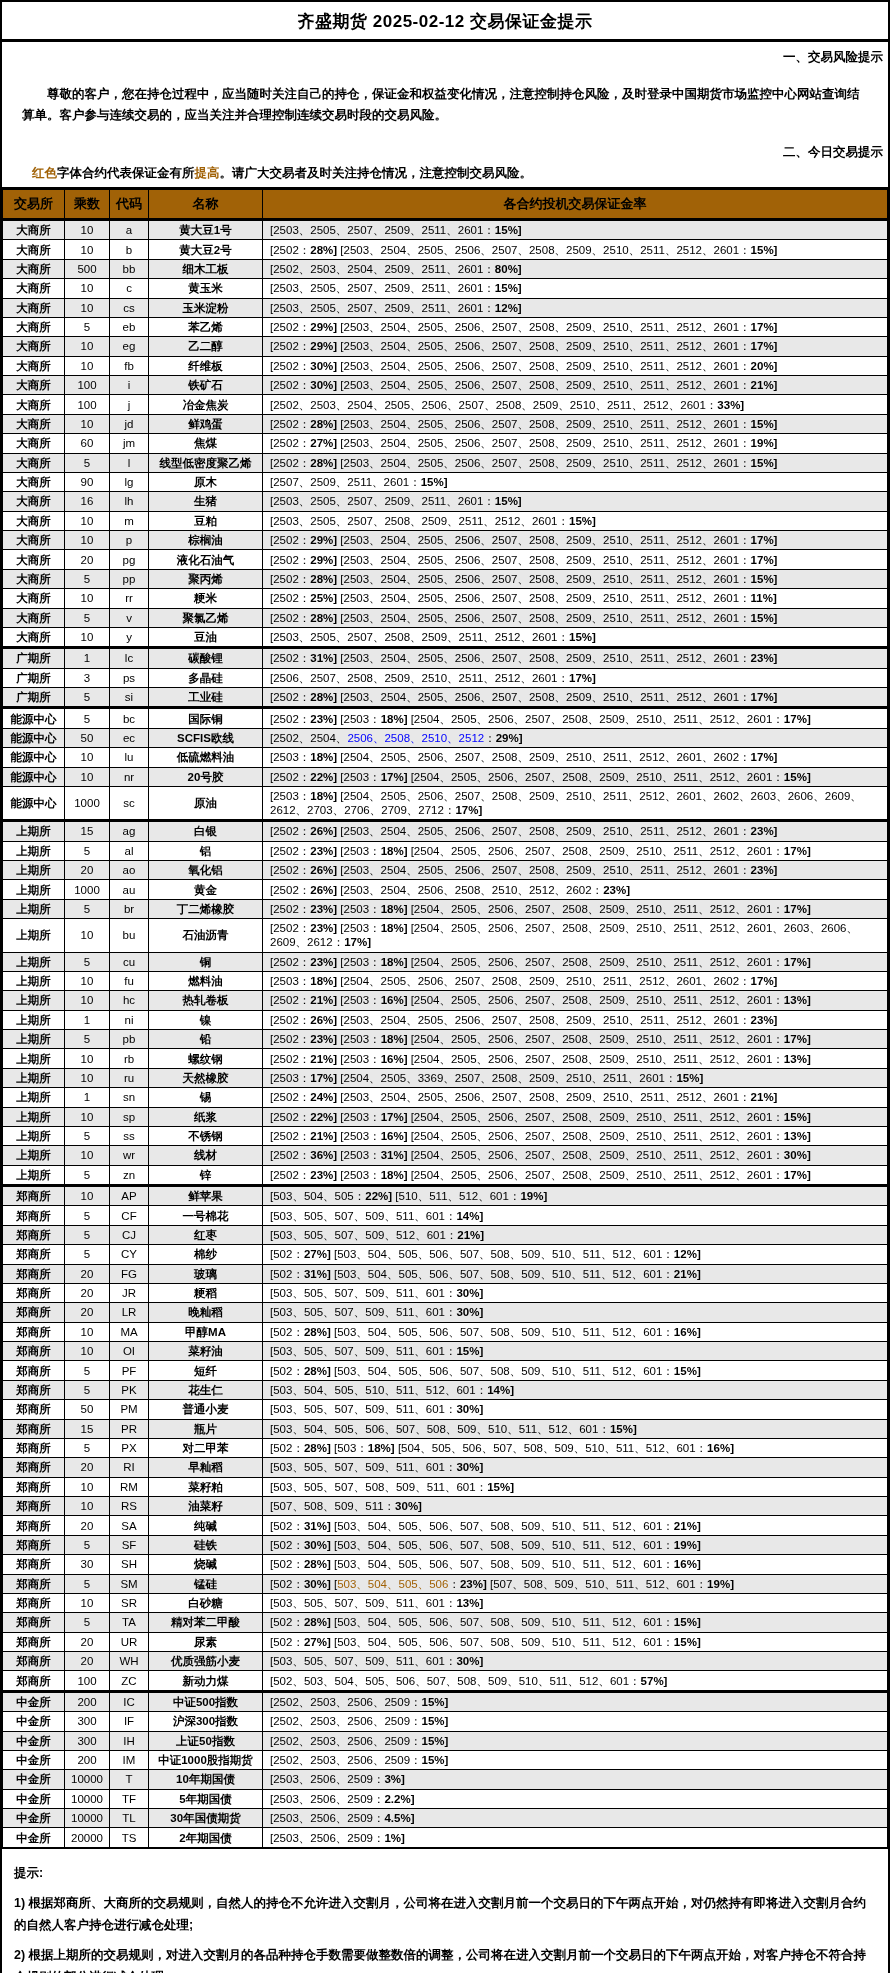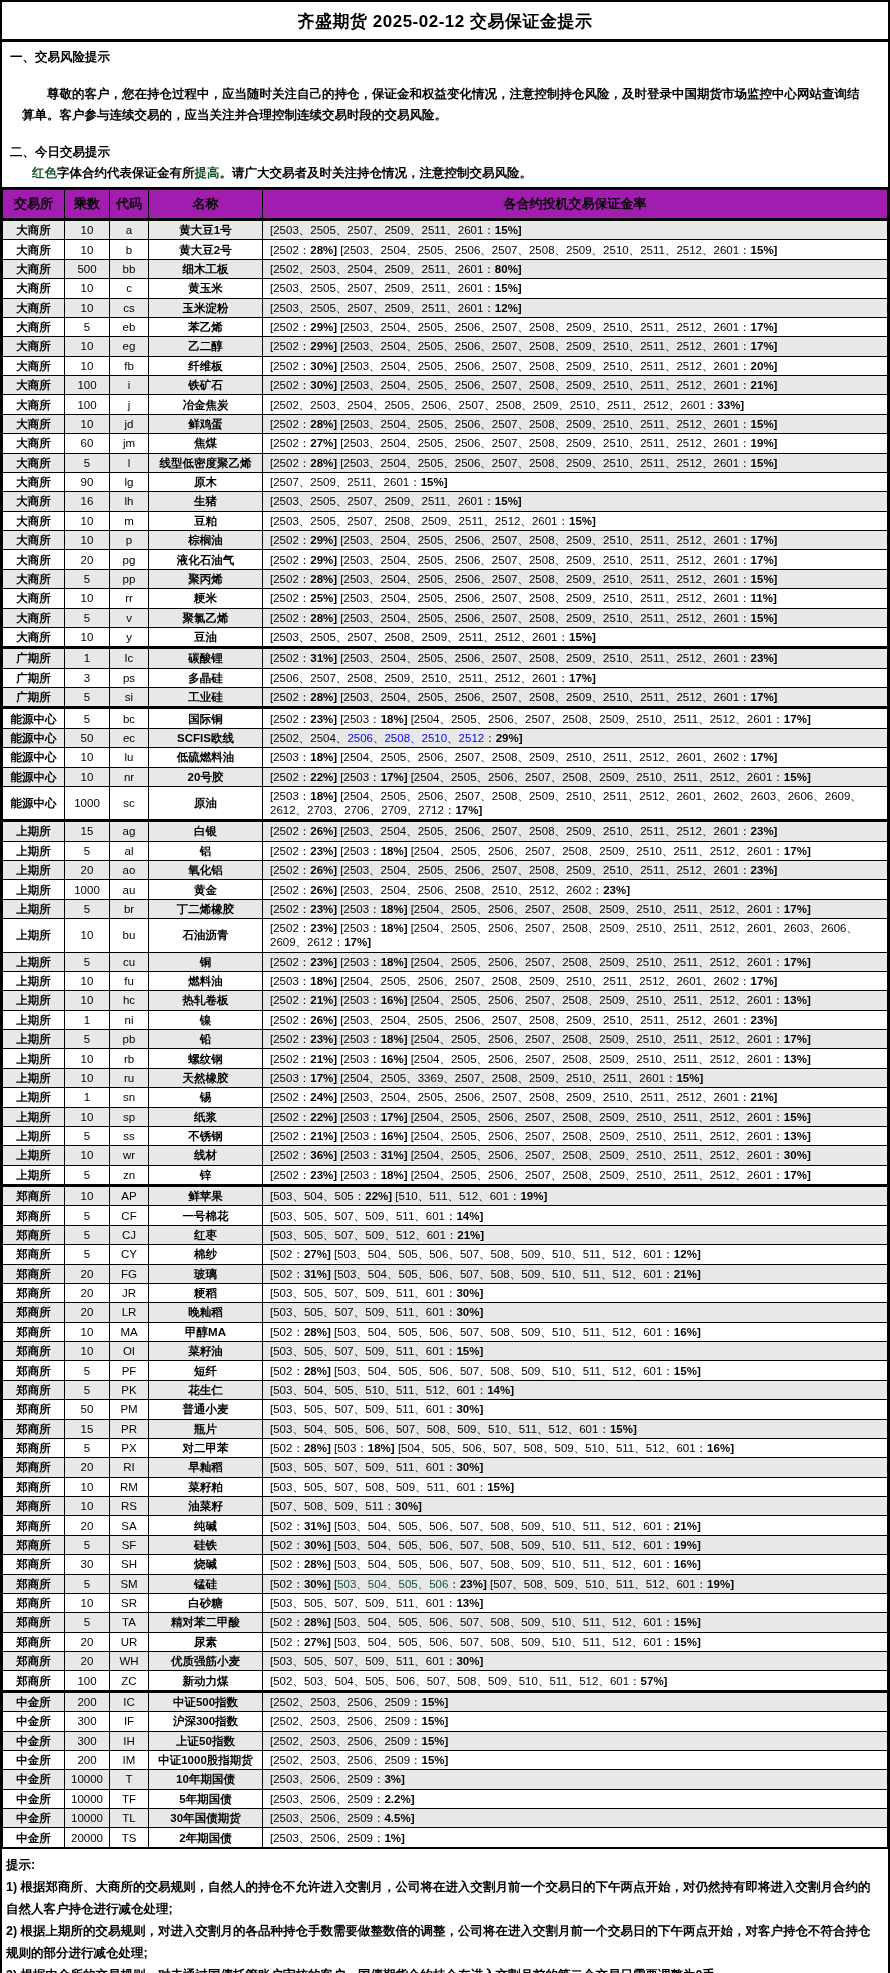--- a/index.html
+++ b/index.html
@@ -1,37 +1,37 @@
 <!DOCTYPE html>
 <html><head>
 <meta charset="utf-8">
 <style>
   html,body{margin:0;padding:0;background:#fff;}
   body{width:890px;font-family:"Liberation Sans","DejaVu Sans",sans-serif;color:#000;}
   .page{box-sizing:border-box;width:890px;min-height:1973px;border:2px solid #000;background:#fff;}
   .title{font-size:17px;font-weight:bold;text-align:center;padding:8px 0 6px;border-bottom:3px solid #000;letter-spacing:.5px;}
   .intro{font-size:12.5px;font-weight:bold;line-height:21px;padding:5px 5px 3px 4px;}
-  .intro .sec-heading{padding-left:4px;}
+  .intro .sec-heading{padding-left:4px;text-align:right;}
   .intro .para{text-indent:2em;margin:16px;}
   .intro .red-line{padding-left:26px;}
   .intro .param-line{padding-left:14px;}
-  .c-red{color:#14532d;}
+  .c-red{color:#a16207;}
   .c-blue{color:#0000ff;}
   table.margin{width:100%;border-collapse:collapse;table-layout:fixed;}
   col.c-ex{width:62px;} col.c-mult{width:45px;} col.c-code{width:39px;} col.c-name{width:114px;} col.c-rate{width:auto;}
-  table.margin th{font-size:13px;font-weight:bold;text-align:center;padding:5px 0;border:1px solid #000;border-top:3px solid #000;border-bottom:3px solid #000;background:#a21caf;}
+  table.margin th{font-size:13px;font-weight:bold;text-align:center;padding:5px 0;border:1px solid #000;border-top:3px solid #000;border-bottom:3px solid #000;background:#a16207;}
   table.margin td{font-size:11.5px;line-height:14px;text-align:center;padding:2.2px 1px;border:1px solid #000;vertical-align:middle;}
   table.margin td.ex,table.margin td.name{font-weight:bold;}
   table.margin td.rate{text-align:left;padding:2.2px 4px 2.2px 7px;}
   tr.stripe{background:#e8e8e8;}
   tr.group-start td{border-top:3px solid #000;}
   table.margin{border-bottom:2px solid #000;}
   .pct{font-weight:bold;}
   .notes{font-size:12.5px;font-weight:bold;line-height:22px;padding:5px 5px 6px 4px;}
-  .notes p{margin:0;}
+  .notes p{margin:8px;}
 </style>
 </head>
 <body>
 
 <div class="page">
 
   <div class="title">齐盛期货 2025-02-12 交易保证金提示</div>
 
   <div class="intro">
     <div class="sec-heading">一、交易风险提示</div>

